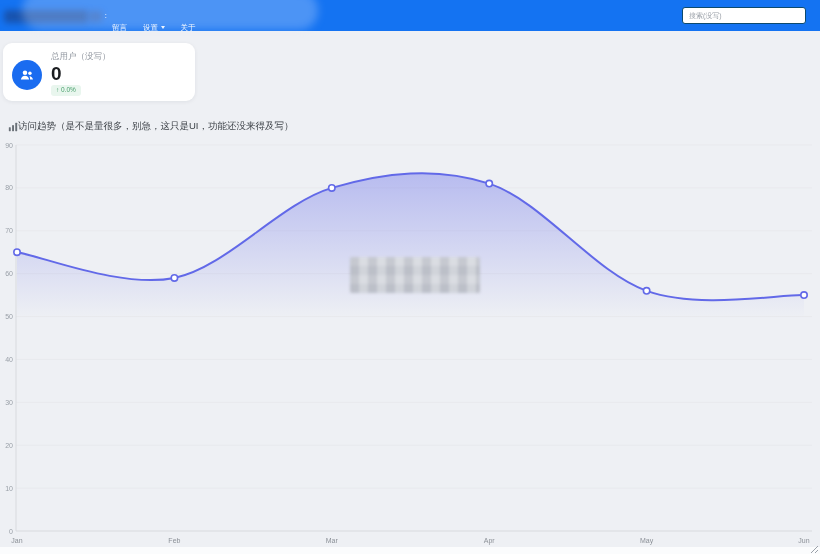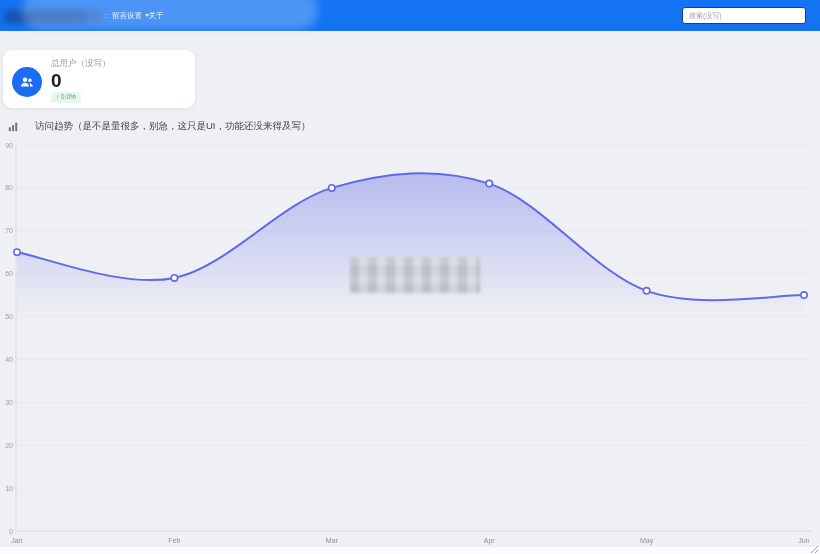--- a/index.html
+++ b/index.html
@@ -8,44 +8,44 @@
   #app{position:relative;width:820px;height:554px;}
 
   
   .nav{position:absolute;left:0;top:0;width:820px;height:31px;background:var(--navbar-bg,#1473f2);}
   .brand-blur{position:absolute;border-radius:3px;filter:blur(3px);}
   .b1{left:4px;top:10px;width:84px;height:13px;background:rgba(28,56,118,.55);}
   .b2{left:89px;top:11px;width:13px;height:11px;background:rgba(45,75,140,.5);}
   .censor-overlay{position:absolute;left:22px;top:-9px;width:296px;height:39px;border-radius:19px;
        background:rgba(222,234,255,.28);filter:blur(4px);}
   .nav-colon{position:absolute;left:102px;top:0;height:31px;line-height:31px;color:rgba(255,255,255,.95);font-size:7.5px;}
-  .menu{position:absolute;left:112px;top:0;height:31px;display:flex;align-items:center;gap:0;}
+  .menu{position:absolute;left:112px;top:12px;height:31px;display:flex;align-items:center;gap:16px;}
   .menu-item{color:rgba(255,255,255,.96);font-size:7.5px;text-decoration:none;display:flex;align-items:center;gap:2.5px;cursor:pointer;}
   .caret{width:0;height:0;border-left:2.5px solid transparent;border-right:2.5px solid transparent;border-top:3px solid rgba(255,255,255,.9);}
   .search{position:absolute;left:682px;top:7px;width:124px;height:17px;border:1px solid #0c4a6e;border-radius:3px;
        font-size:7px;padding:0 6px;color:#333;box-sizing:border-box;background:#fff;outline:none;}
   .search::placeholder{color:#9aa0a8;}
   .avatar{position:absolute;left:790px;top:8.5px;width:14px;height:14px;display:block;cursor:pointer;}
 
   
-  .stats{position:absolute;left:3px;top:50px;display:flex;gap:10px;}
+  .stats{position:absolute;left:3px;top:43px;display:flex;gap:10px;}
   .card{width:192px;height:58px;background:#fff;border-radius:9px;box-shadow:0 1px 4px rgba(15,23,42,.07);
        display:flex;align-items:center;gap:9px;padding:0 9px;box-sizing:border-box;}
   .icon-circle{width:30px;height:30px;border-radius:50%;flex:none;display:flex;align-items:center;justify-content:center;margin-top:6px;}
   .icon-users{background:var(--icon-users-bg,#1a6cf0);}
   .icon-msg{background:var(--icon-msg-bg,#25c5f0);}
   .card .col{display:flex;flex-direction:column;min-width:0;}
   .card-title{font-size:8.5px;color:#8d939c;margin-top:3px;white-space:nowrap;}
   .card-value{font-size:19px;font-weight:700;color:#1b1d20;line-height:1.12;}
   .badge{font-size:6.5px;line-height:1;border-radius:3px;padding:2px 5px;align-self:flex-start;margin-top:1px;white-space:nowrap;}
   .badge.up{color:var(--badge-up-fg,#49a06c);background:var(--badge-up-bg,#e9f6ee);}
   .badge.down{color:var(--badge-down-fg,#eca63f);background:var(--badge-down-bg,#fdf5e2);}
 
   
-  .chart-title-row{position:absolute;left:8px;top:120px;display:flex;align-items:center;gap:17px;}
+  .chart-title-row{position:absolute;left:8px;top:120px;display:flex;align-items:center;gap:0;}
   .chart-title{font-size:9.5px;color:#3a3f45;}
   .chart-svg{position:absolute;left:0;top:140px;width:820px;height:414px;}
   .watermark{position:absolute;left:350px;top:257px;width:130px;height:36px;border-radius:2px;
        background:
          repeating-linear-gradient(90deg, rgba(150,155,168,.30) 0 9px, rgba(218,221,227,.30) 9px 18px),
          repeating-linear-gradient(180deg, #dadce1 0 9px, #cccfd6 9px 18px);
        filter:blur(1.8px);}
   .bottom-strip{position:absolute;left:0;top:547px;width:820px;height:7px;background:#fbfcfd;}
   .grip{position:absolute;right:1px;bottom:0;width:9px;height:9px;}
 </style>

